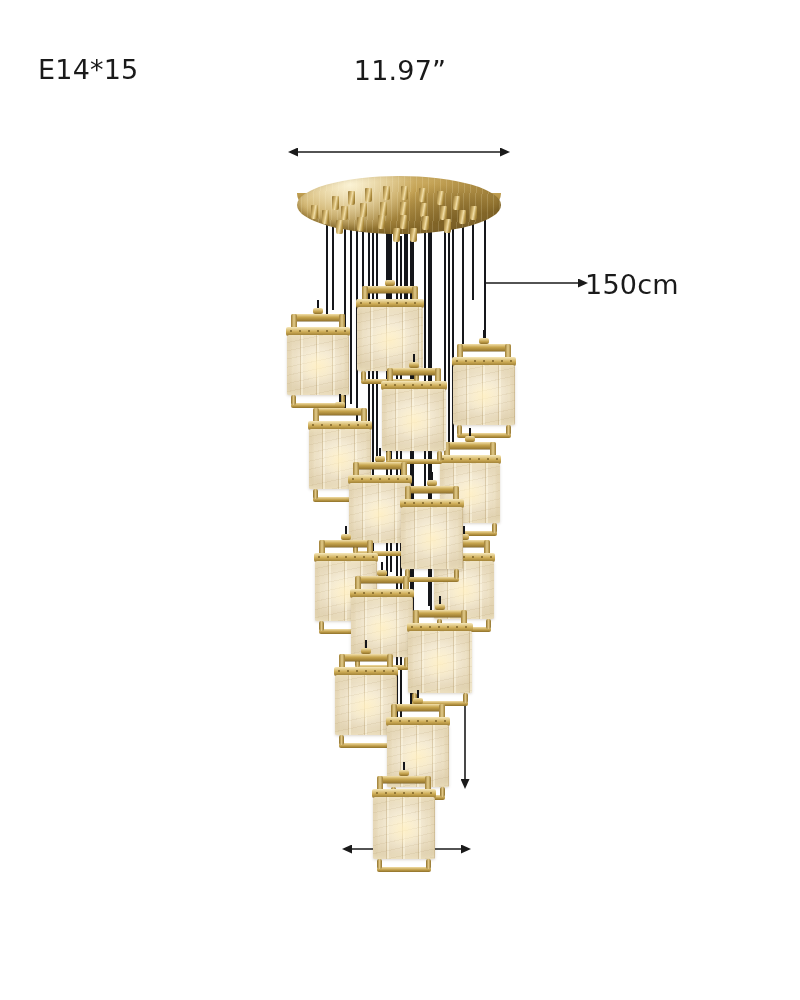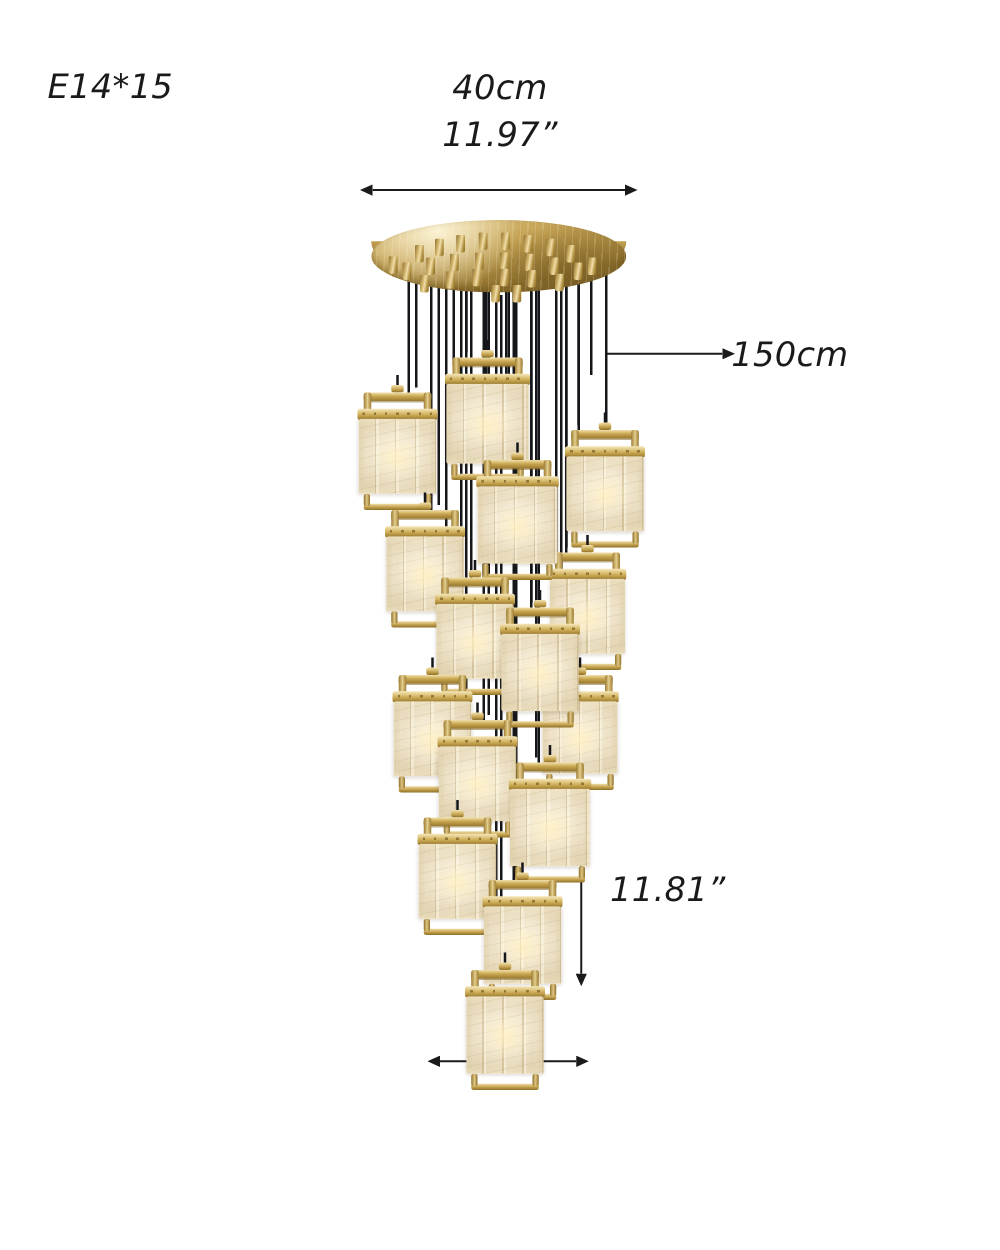--- a/index.html
+++ b/index.html
@@ -14,21 +14,20 @@
     overflow: hidden;
     font-family: "DejaVu Sans", "Liberation Sans", sans-serif;
     color: #111111;
   }
 
   #stage {
     position: absolute;
     inset: 0;
     width: 764px;
     height: 1000px;
-    font-style: italic;
   }
 
   
   .anno {
     position: absolute;
     font-family: "DejaVu Sans", "Liberation Sans", sans-serif;
     color: #1a1a1a;
     white-space: nowrap;
     letter-spacing: 0.2px;
   }
@@ -474,24 +473,22 @@
         <line x1="298" y1="152" x2="500" y2="152" marker-start="url(#ah-start)" marker-end="url(#ah-end)"></line>
         <line x1="484" y1="283" x2="578" y2="283" marker-end="url(#ah-end)"></line>
         <line x1="465" y1="684" x2="465" y2="779" marker-start="url(#ah-start)" marker-end="url(#ah-end)"></line>
         <line x1="352" y1="849" x2="461" y2="849" marker-start="url(#ah-start)" marker-end="url(#ah-end)"></line>
       </g>
   </svg>
 
   <div class="anno anno-socket">E14*15</div>
 
   <div class="anno anno-top">
-    <span class="ln">40cm</span>
     <span class="ln">11.97”</span>
   </div>
 
   <div class="anno anno-right">150cm</div>
 
   <div class="anno anno-mid">
-    <span class="ln">11.81”</span>
   </div>
 
 
 </div>
 
 </body></html>

